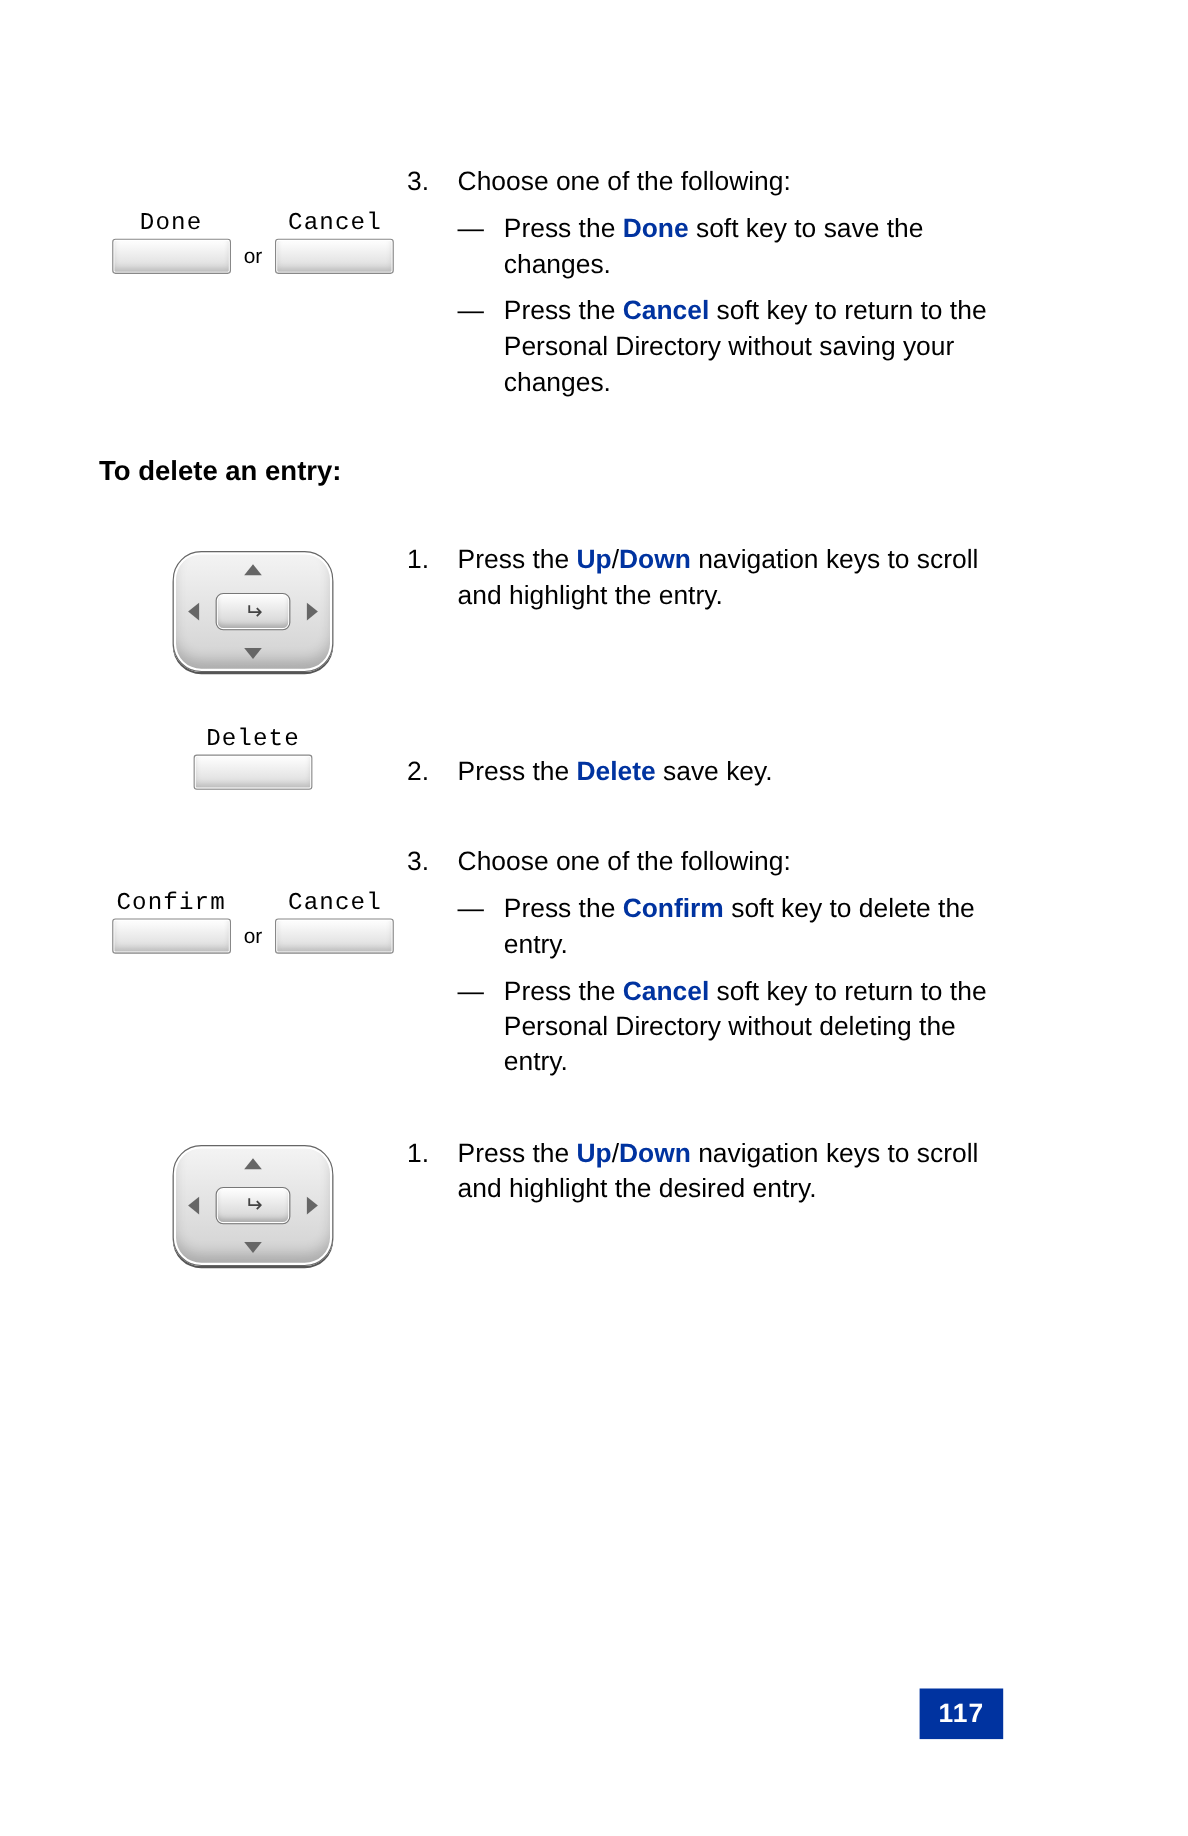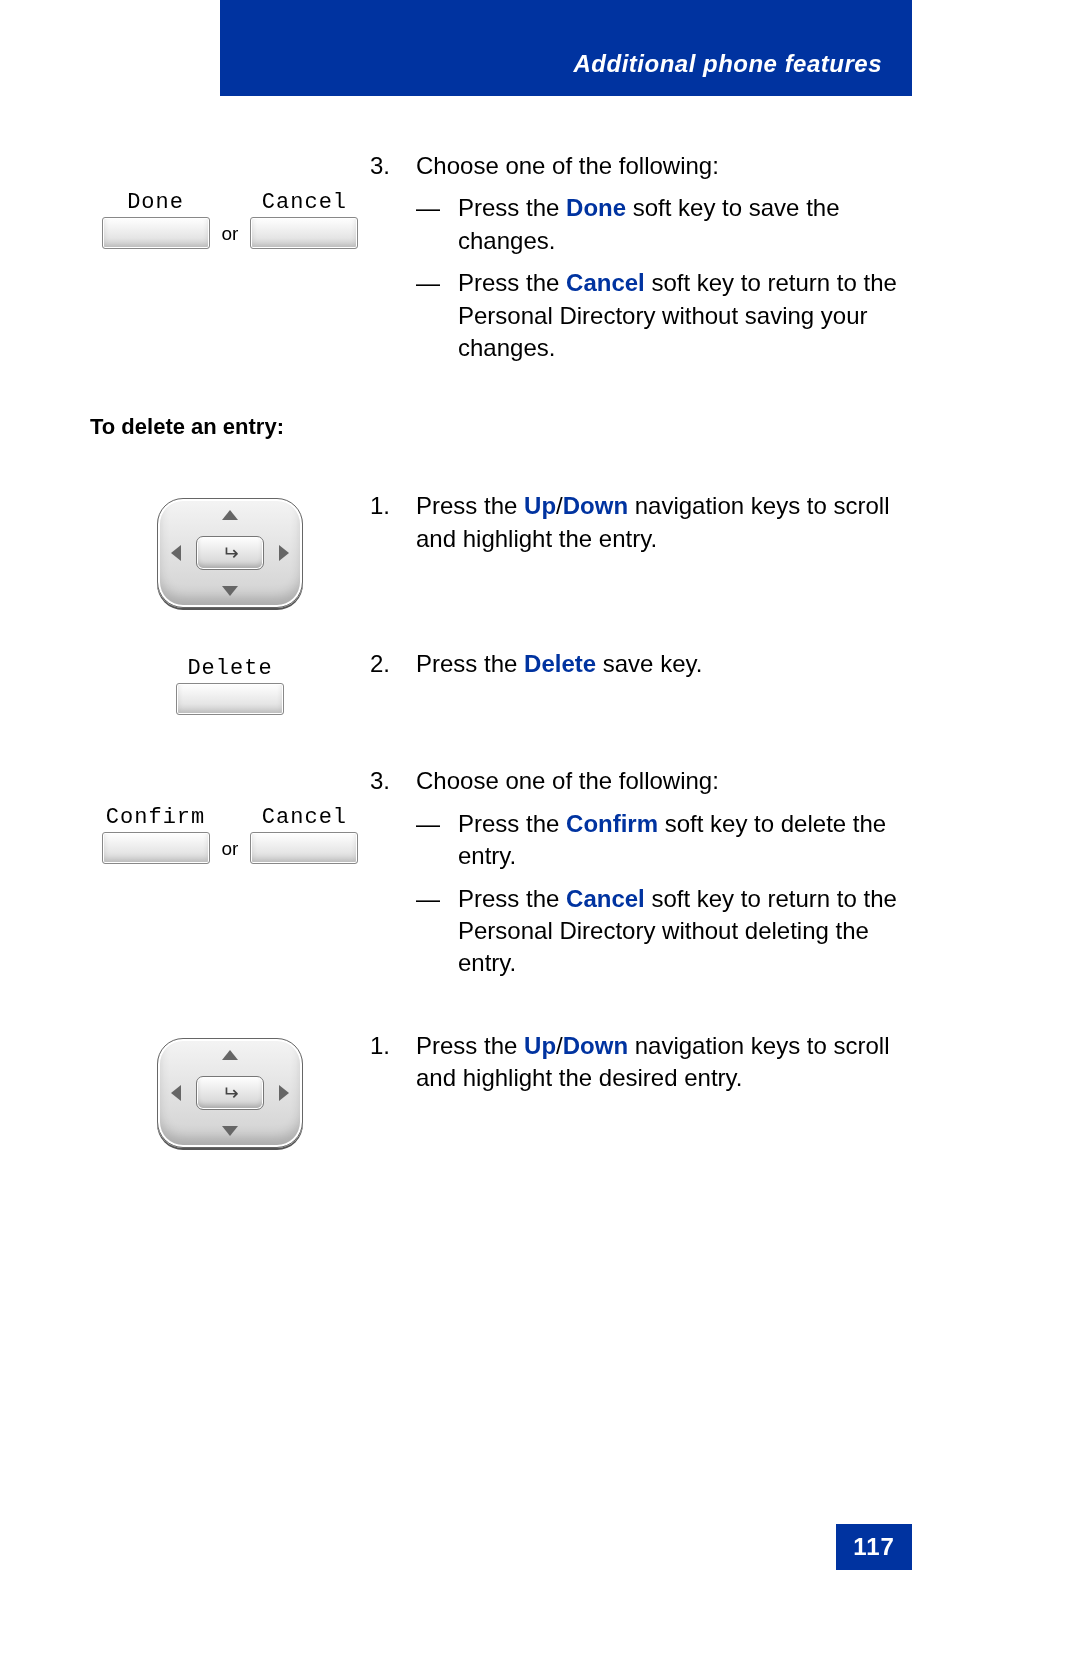--- a/index.html
+++ b/index.html
@@ -35,21 +35,21 @@
     font-weight: bold;
     font-size: 24px;
     font-style: italic;
     letter-spacing: 0.5px;
   }
 
   
   .page-num {
     position: absolute;
     right: 168px;
-    bottom: 99px;
+    bottom: 88px;
     width: 76px;
     height: 46px;
     background: #0033a0;
     color: #fff;
     font-weight: bold;
     font-size: 24px;
     display: flex;
     align-items: center;
     justify-content: center;
     letter-spacing: 1px;
@@ -108,21 +108,21 @@
     flex: 1;
   }
 
   .bold-link {
     color: #0033a0;
     font-weight: bold;
   }
 
   .section-heading {
     font-weight: bold;
-    font-size: 22px;
+    font-size: 25px;
     margin: 30px 0 50px 0;
   }
 
   
   .softkey-pair {
     display: flex;
     align-items: flex-end;
     gap: 12px;
     justify-content: center;
   }
@@ -216,23 +216,20 @@
     flex-direction: column;
     align-items: center;
   }
 
 </style>
 </head>
 <body>
 
 <div class="page">
 
-  <div class="header-bar">
-    <span class="header-title">Additional phone features</span>
-  </div>
 
   <div class="content">
 
     <div class="row">
       <div class="illus-col" style="padding-top:40px;">
         <div class="softkey-pair">
           <div class="softkey-wrap">
             <div class="softkey-label">Done</div>
             <div class="softkey-btn"></div>
           </div>
@@ -279,21 +276,21 @@
         </div>
       </div>
       <div class="text-col">
         <div class="num-list">
           <div class="num">1.</div>
           <div class="body"><span>Press the </span><span class="bold-link">Up</span><span>/</span><span class="bold-link">Down</span><span> navigation keys to scroll and highlight the entry.</span></div>
         </div>
       </div>
     </div>
 
-    <div class="row" style="margin-top:40px;">
+    <div class="row" style="margin-top:40px;align-items:flex-end;">
       <div class="illus-col">
         <div class="single-softkey">
           <div class="softkey-label">Delete</div>
           <div class="softkey-btn"></div>
         </div>
       </div>
       <div class="text-col">
         <div class="num-list">
           <div class="num">2.</div>
           <div class="body"><span>Press the </span><span class="bold-link">Delete</span><span> save key.</span></div>

